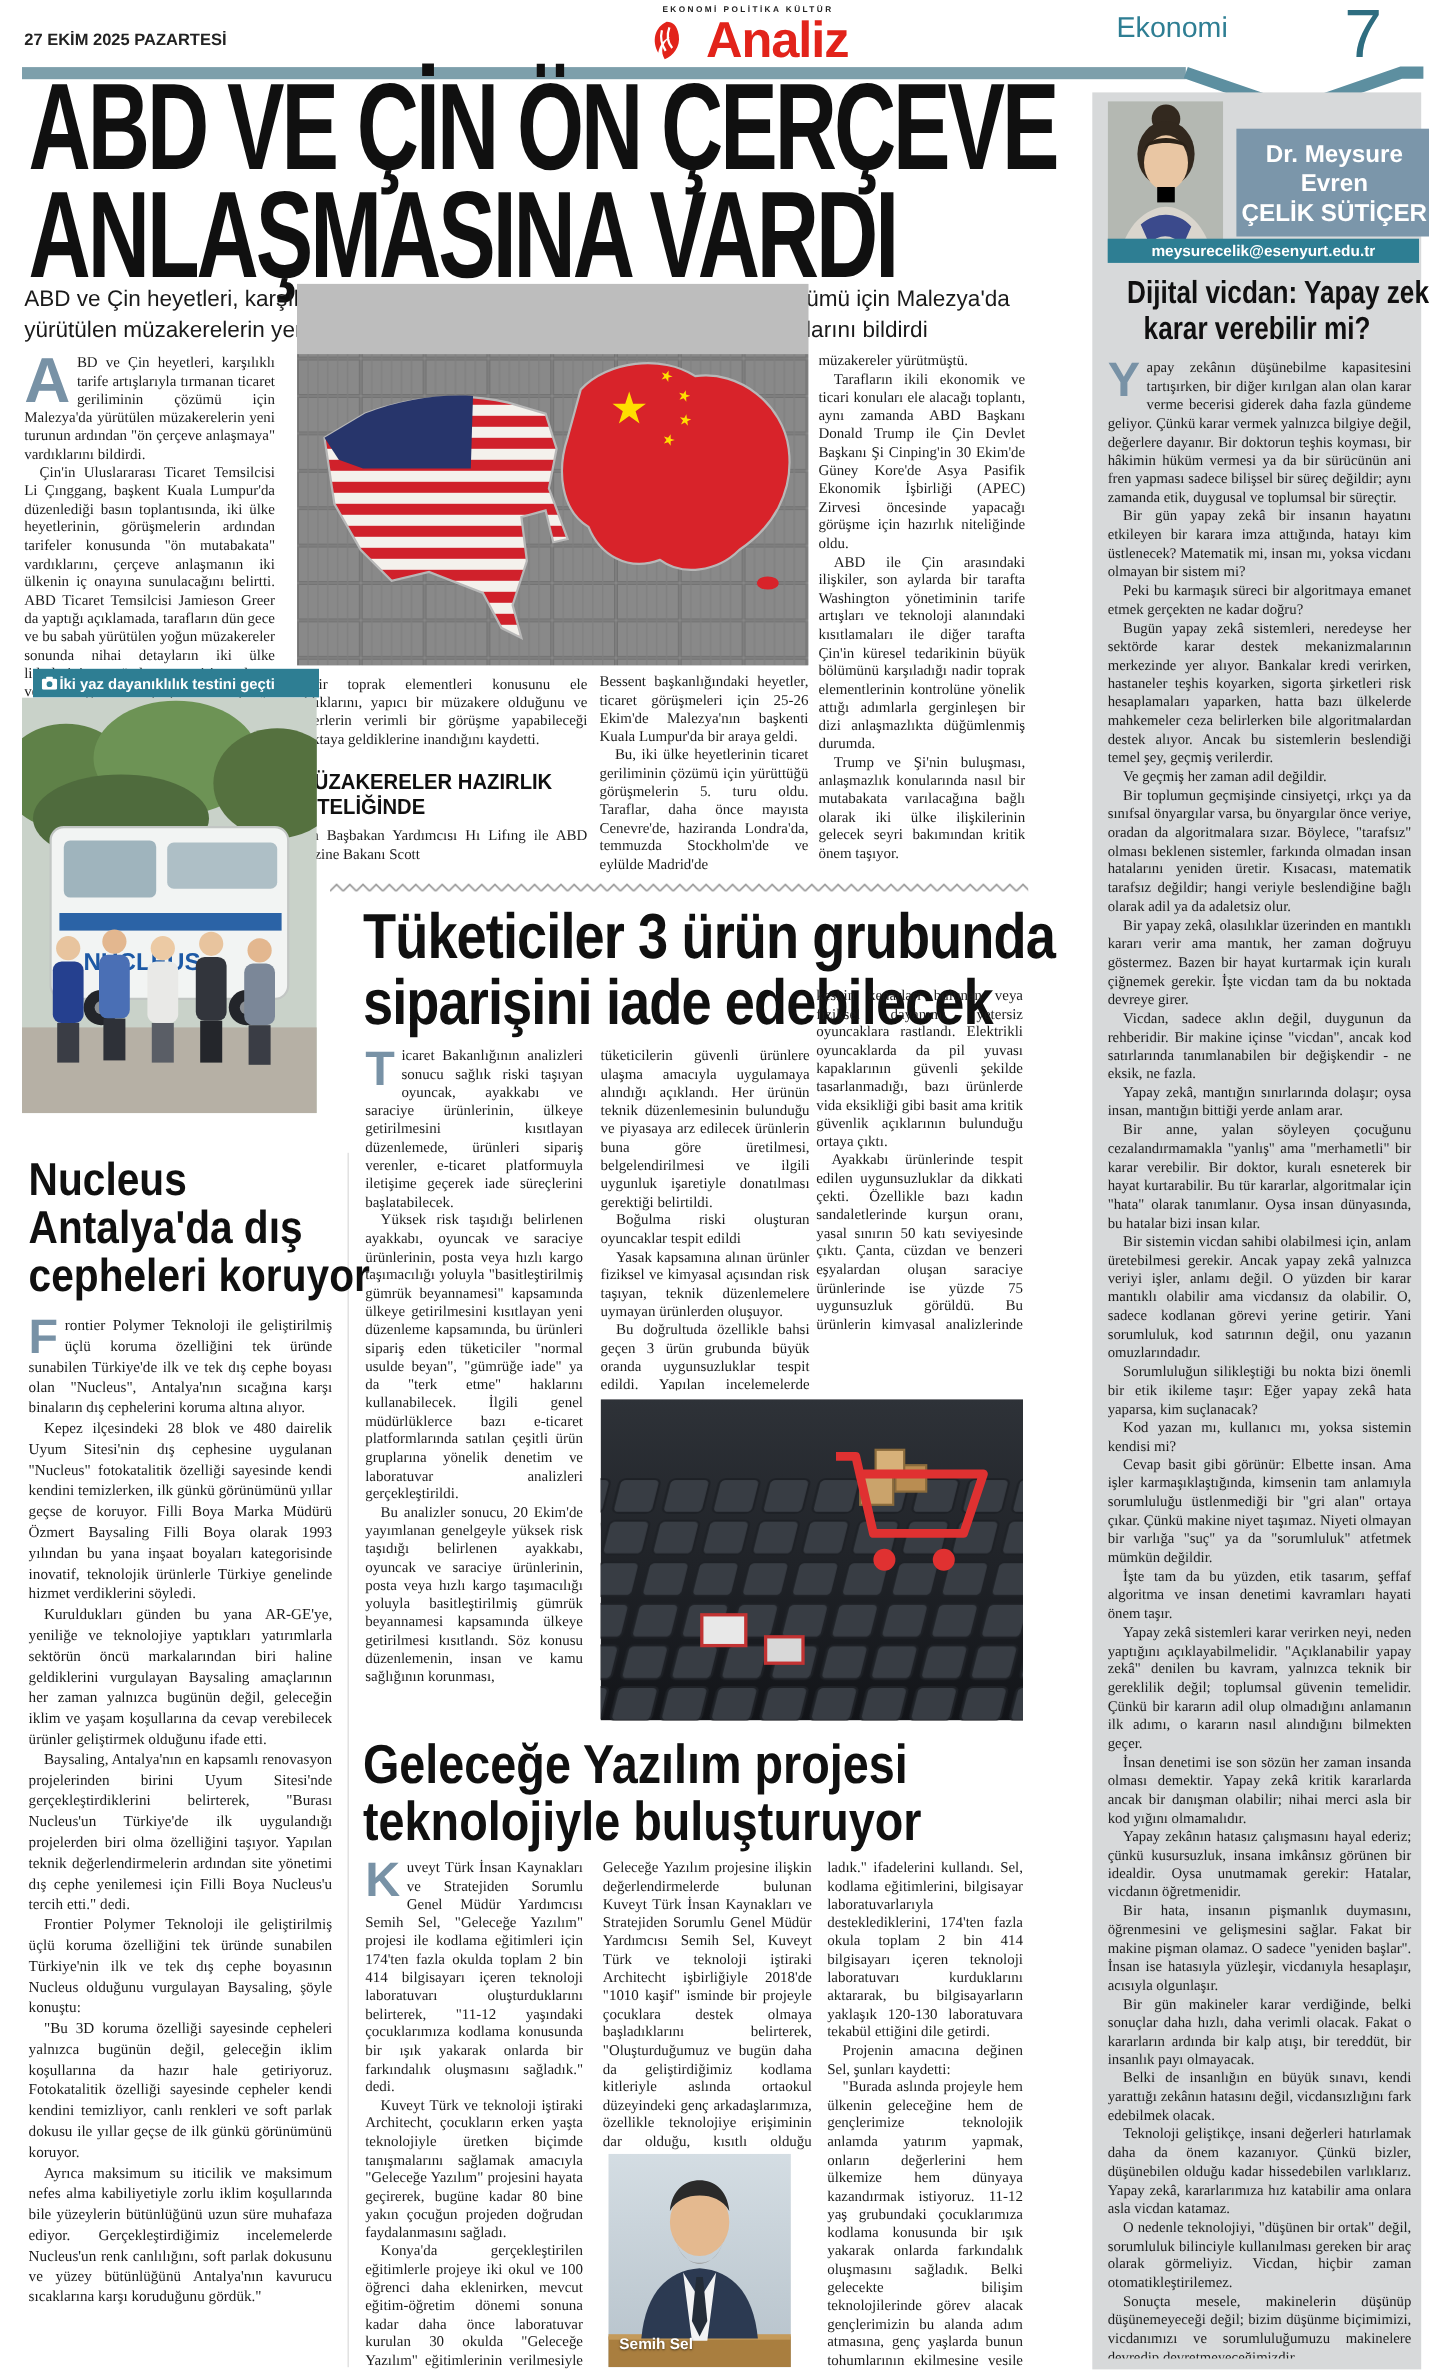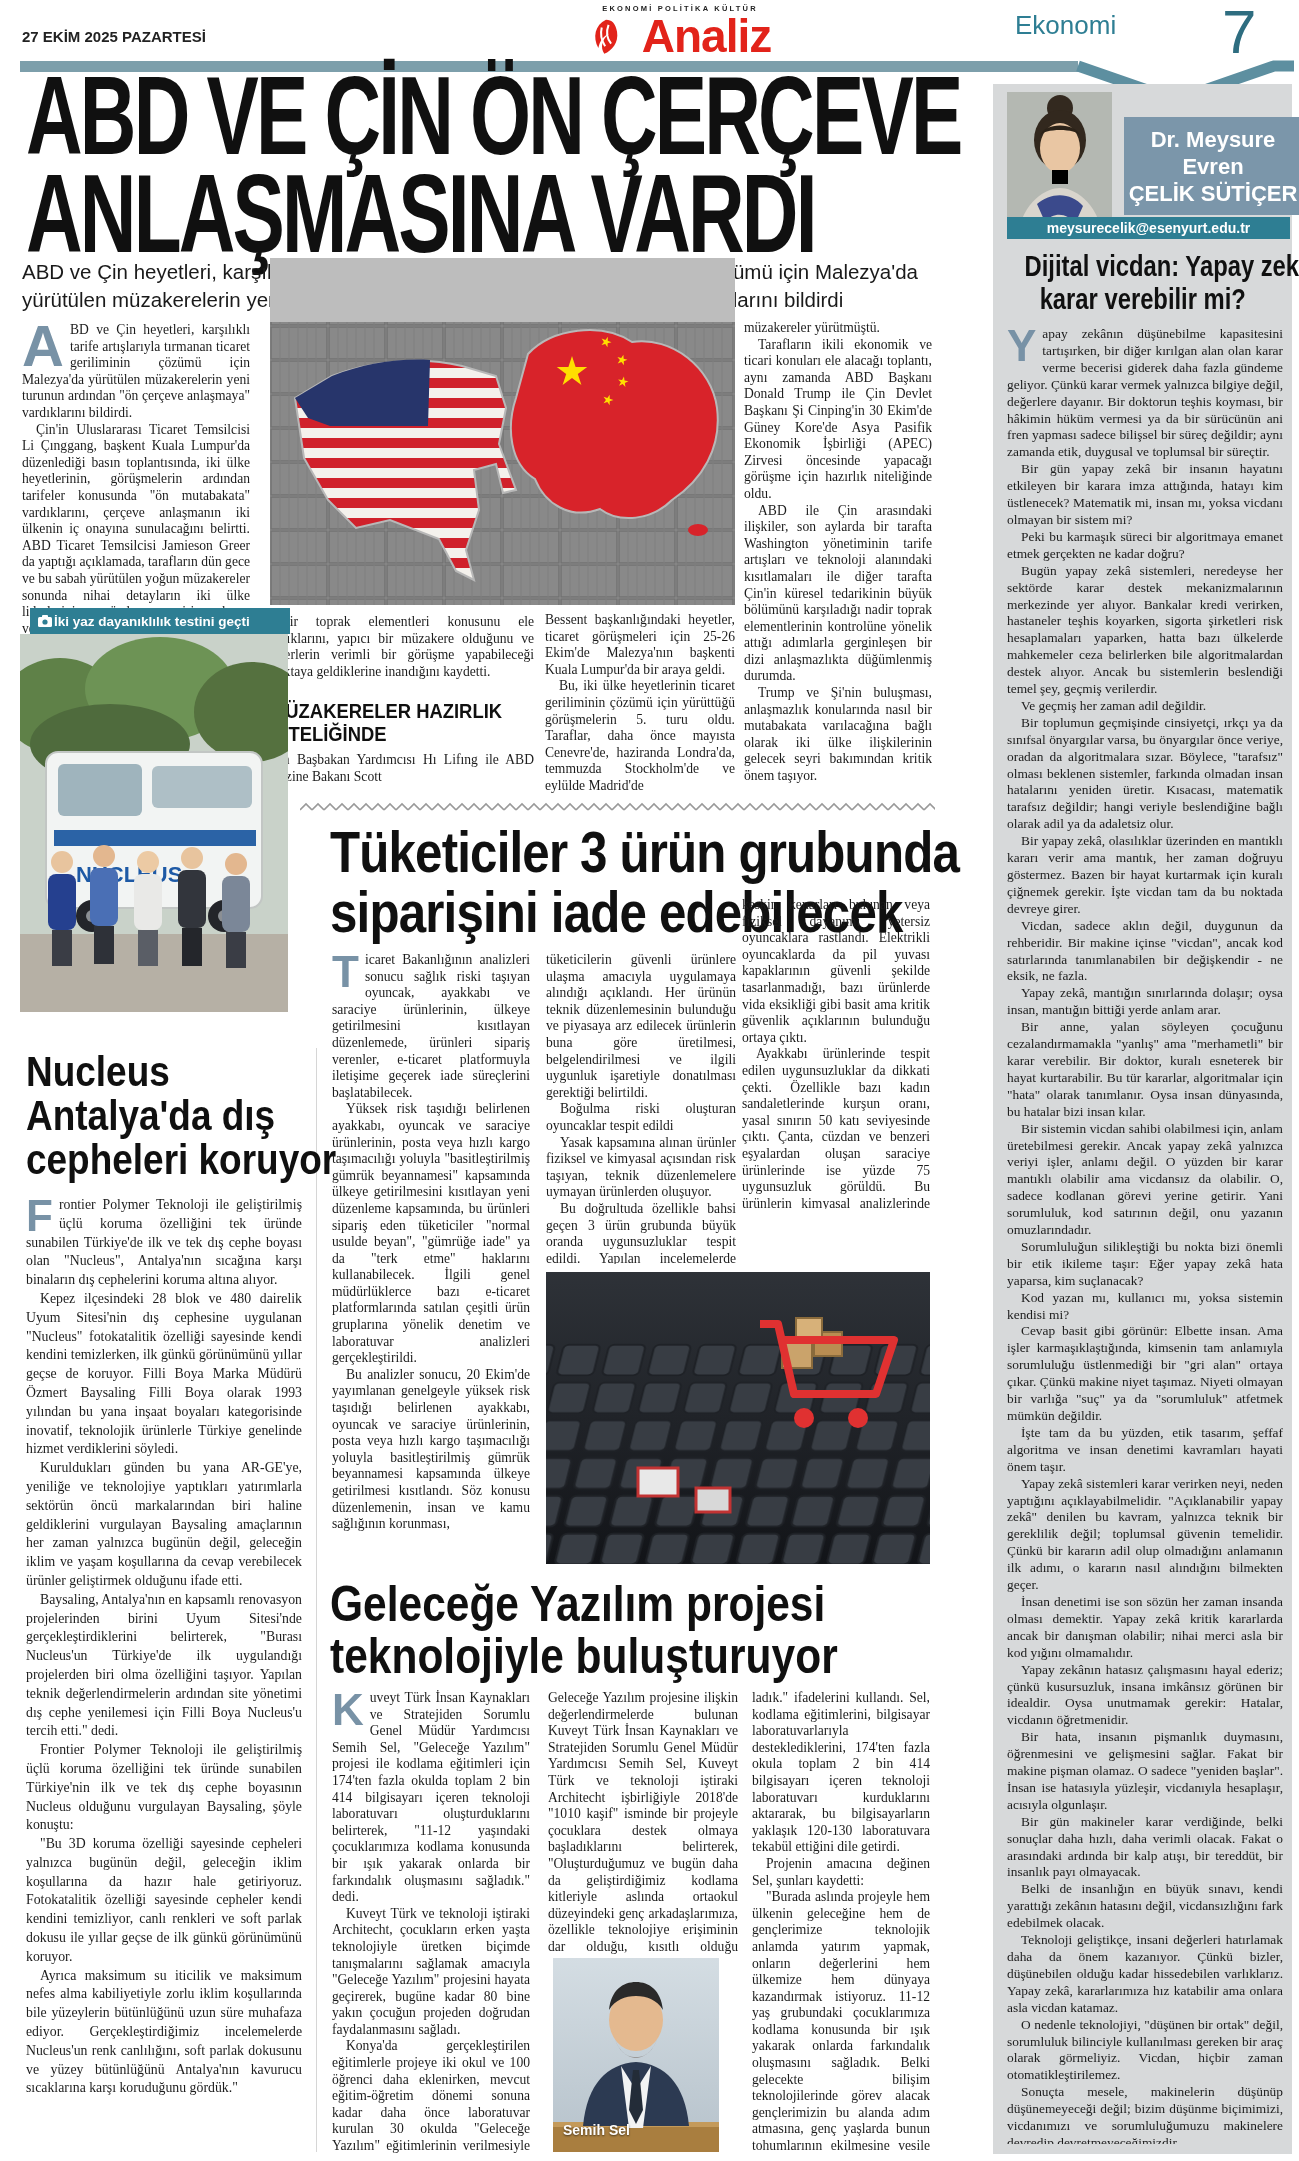--- a/index.html
+++ b/index.html
@@ -341,20 +341,20 @@
       <p>Bir anne, yalan söyleyen çocuğunu cezalandırmamakla "yanlış" ama "merhametli" bir karar verebilir. Bir doktor, kuralı esneterek bir hayat kurtarabilir. Bu tür kararlar, algoritmalar için "hata" olarak tanımlanır. Oysa insan dünyasında, bu hatalar bizi insan kılar.</p>
       <p>Bir sistemin vicdan sahibi olabilmesi için, anlam üretebilmesi gerekir. Ancak yapay zekâ yalnızca veriyi işler, anlamı değil. O yüzden bir karar mantıklı olabilir ama vicdansız da olabilir. O, sadece kodlanan görevi yerine getirir. Yani sorumluluk, kod satırının değil, onu yazanın omuzlarındadır.</p>
       <p>Sorumluluğun silikleştiği bu nokta bizi önemli bir etik ikileme taşır: Eğer yapay zekâ hata yaparsa, kim suçlanacak?</p>
       <p>Kod yazan mı, kullanıcı mı, yoksa sistemin kendisi mi?</p>
       <p>Cevap basit gibi görünür: Elbette insan. Ama işler karmaşıklaştığında, kimsenin tam anlamıyla sorumluluğu üstlenmediği bir "gri alan" ortaya çıkar. Çünkü makine niyet taşımaz. Niyeti olmayan bir varlığa "suç" ya da "sorumluluk" atfetmek mümkün değildir.</p>
       <p>İşte tam da bu yüzden, etik tasarım, şeffaf algoritma ve insan denetimi kavramları hayati önem taşır.</p>
       <p>Yapay zekâ sistemleri karar verirken neyi, neden yaptığını açıklayabilmelidir. "Açıklanabilir yapay zekâ" denilen bu kavram, yalnızca teknik bir gereklilik değil; toplumsal güvenin temelidir. Çünkü bir kararın adil olup olmadığını anlamanın ilk adımı, o kararın nasıl alındığını bilmekten geçer.</p>
       <p>İnsan denetimi ise son sözün her zaman insanda olması demektir. Yapay zekâ kritik kararlarda ancak bir danışman olabilir; nihai merci asla bir kod yığını olmamalıdır.</p>
       <p>Yapay zekânın hatasız çalışmasını hayal ederiz; çünkü kusursuzluk, insana imkânsız görünen bir idealdir. Oysa unutmamak gerekir: Hatalar, vicdanın öğretmenidir.</p>
       <p>Bir hata, insanın pişmanlık duymasını, öğrenmesini ve gelişmesini sağlar. Fakat bir makine pişman olamaz. O sadece "yeniden başlar". İnsan ise hatasıyla yüzleşir, vicdanıyla hesaplaşır, acısıyla olgunlaşır.</p>
-      <p>Bir gün makineler karar verdiğinde, belki sonuçlar daha hızlı, daha verimli olacak. Fakat o arasındaki ardında bir kalp atışı, bir tereddüt, bir insanlık payı olmayacak.</p>
+      <p>Bir gün makineler karar verdiğinde, belki sonuçlar daha hızlı, daha verimli olacak. Fakat o kararların ardında bir kalp atışı, bir tereddüt, bir insanlık payı olmayacak.</p>
       <p>Belki de insanlığın en büyük sınavı, kendi yarattığı zekânın hatasını değil, vicdansızlığını fark edebilmek olacak.</p>
       <p>Teknoloji geliştikçe, insani değerleri hatırlamak daha da önem kazanıyor. Çünkü bizler, düşünebilen olduğu kadar hissedebilen varlıklarız. Yapay zekâ, kararlarımıza hız katabilir ama onlara asla vicdan katamaz.</p>
       <p>O nedenle teknolojiyi, "düşünen bir ortak" değil, sorumluluk bilinciyle kullanılması gereken bir araç olarak görmeliyiz. Vicdan, hiçbir zaman otomatikleştirilemez.</p>
       <p>Sonuçta mesele, makinelerin düşünüp düşünemeyeceği değil; bizim düşünme biçimimizi, vicdanımızı ve sorumluluğumuzu makinelere devredip devretmeyeceğimizdir.</p>
     </div>
 
 </div>
 
 </body></html>

